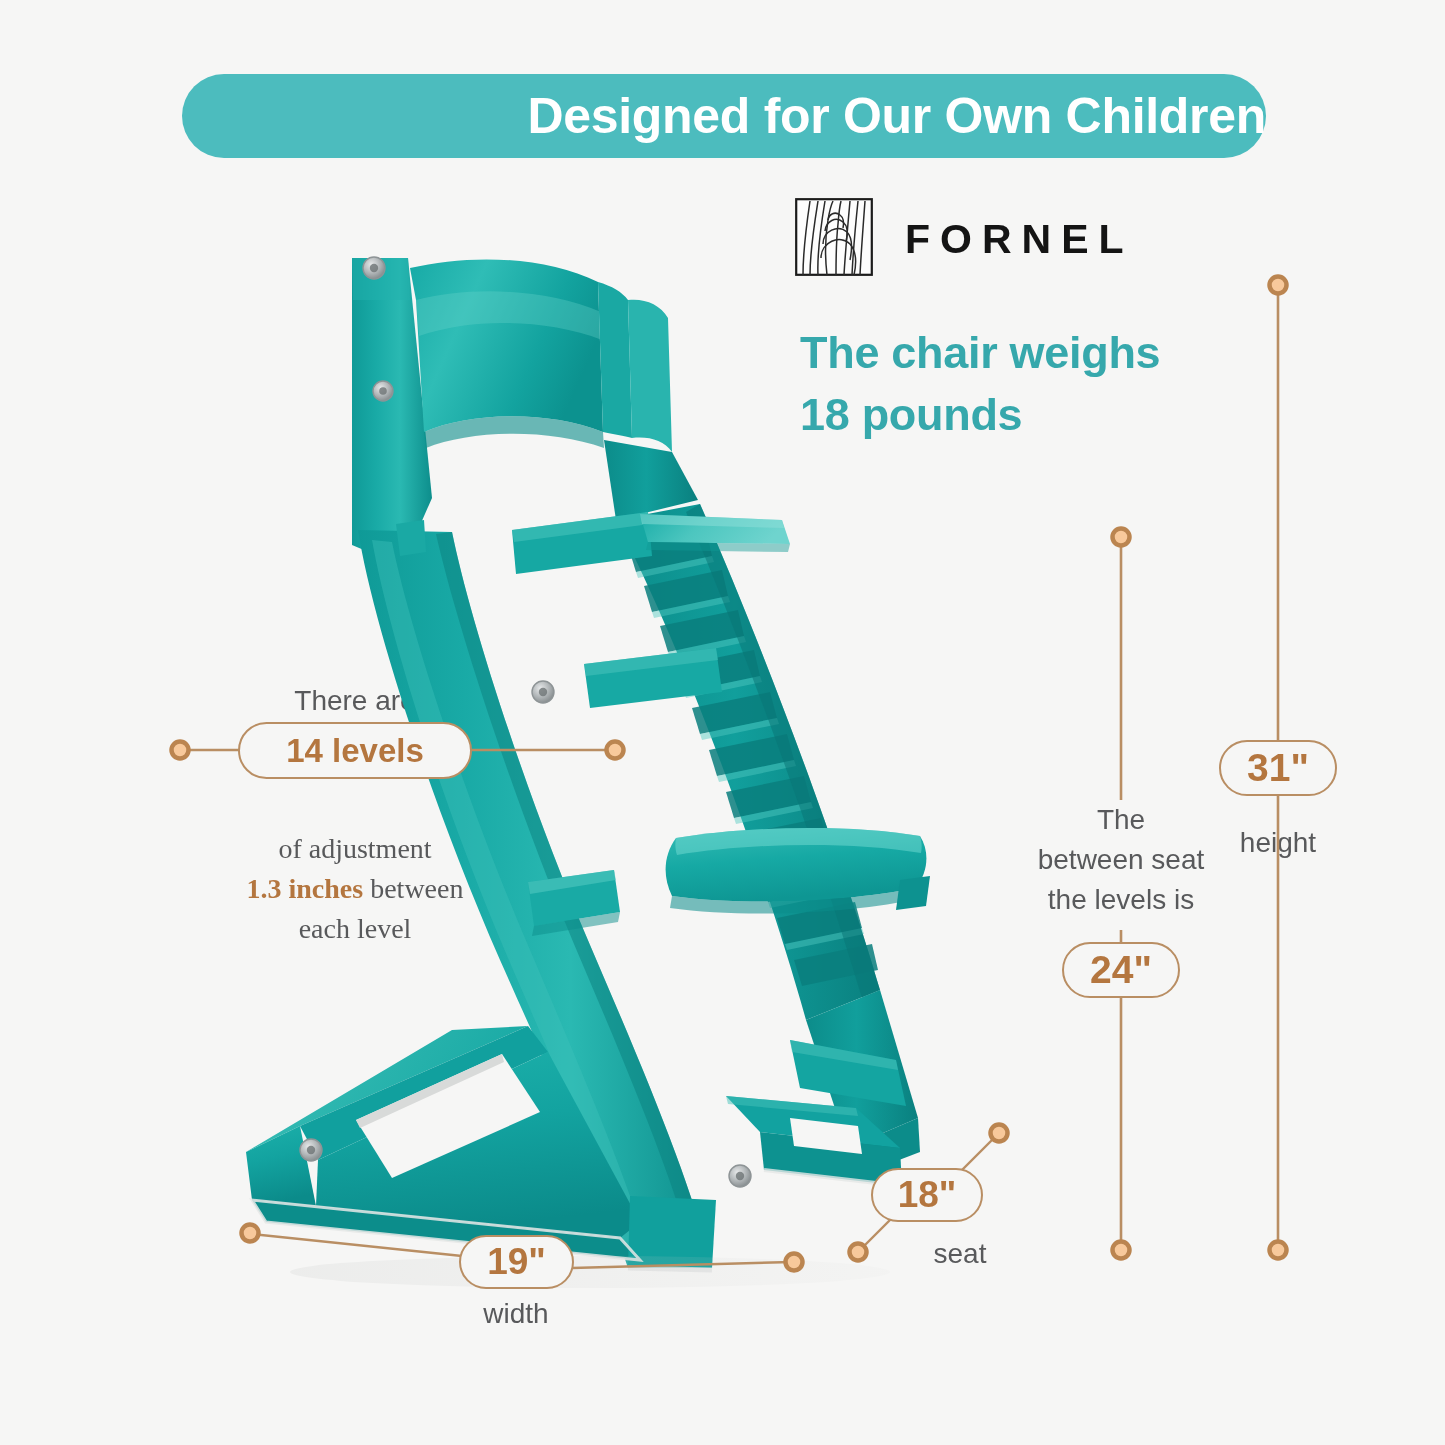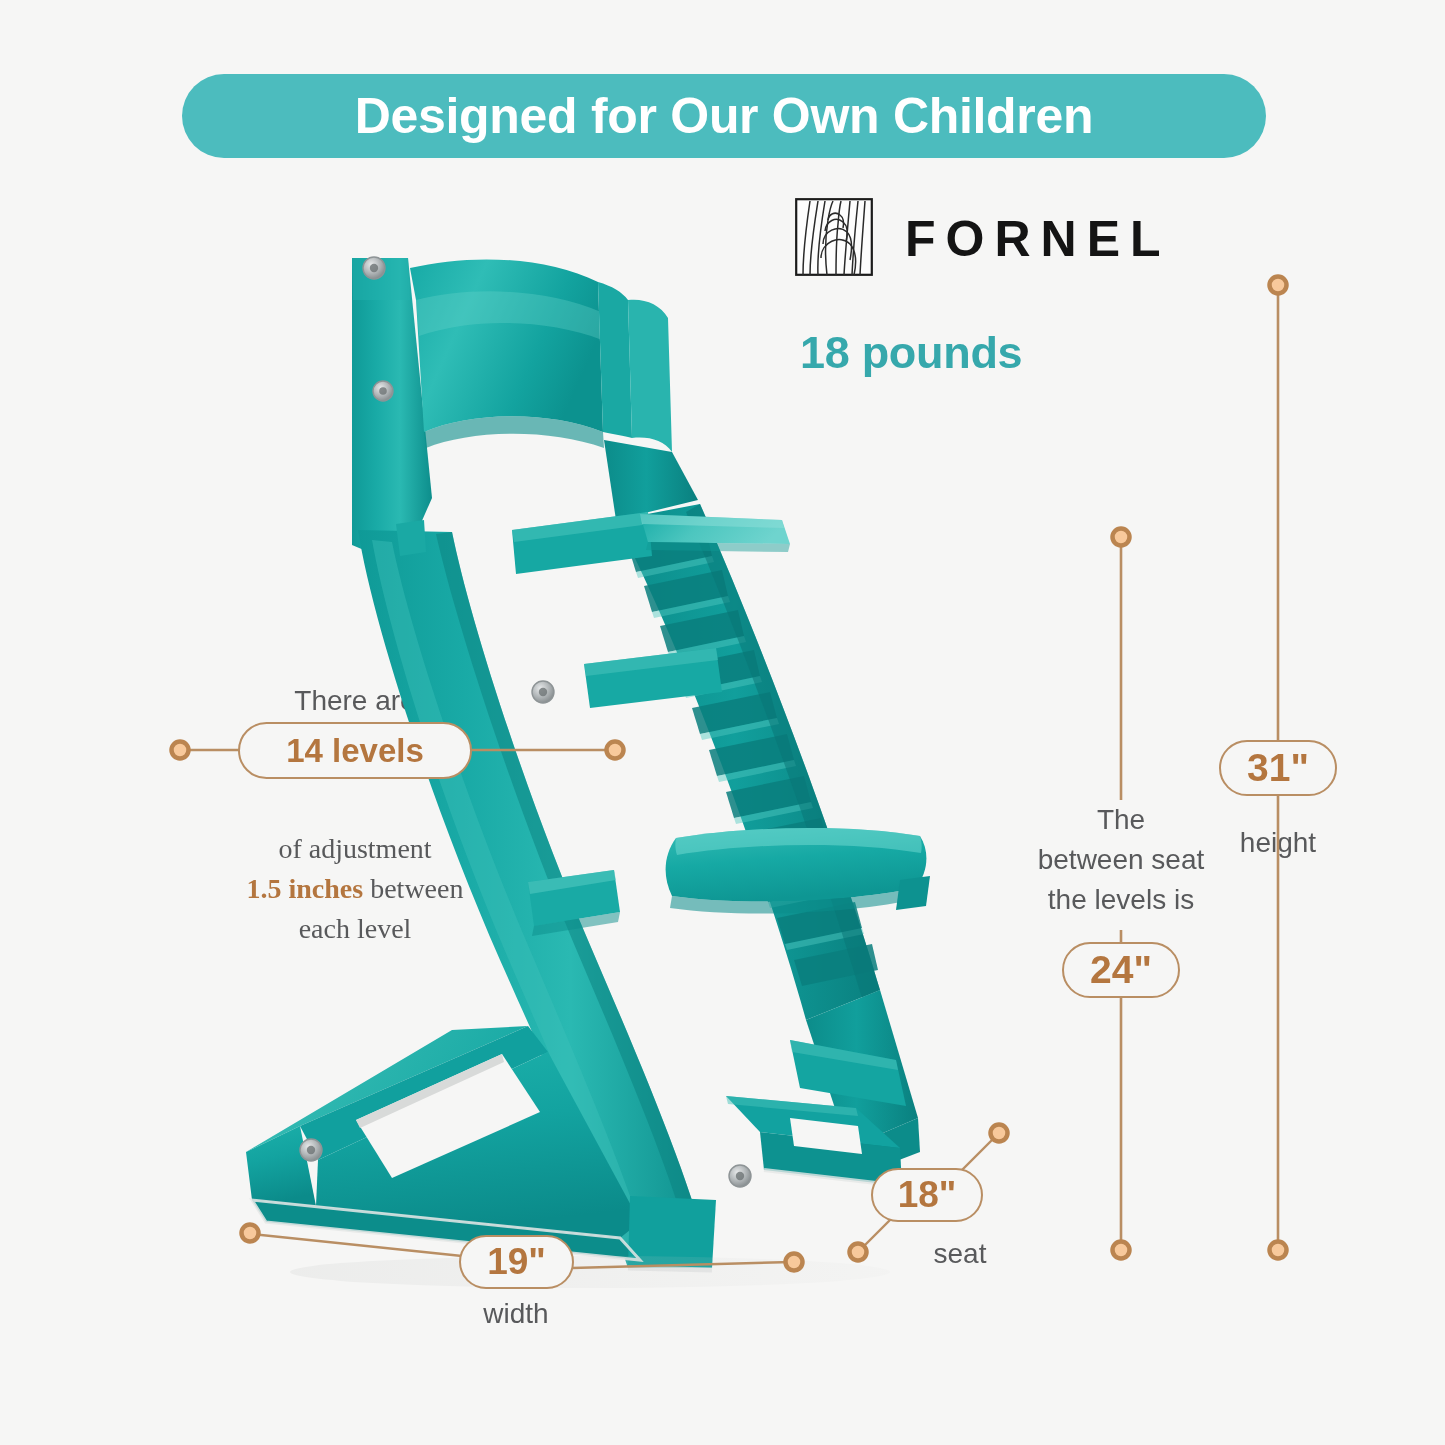--- a/index.html
+++ b/index.html
@@ -10,35 +10,35 @@
     overflow: hidden;
   }
   #stage { position: relative; width: 1445px; height: 1445px; background: #f6f6f5; }
 
   
   #header-banner {
     position: absolute; left: 182px; top: 74px;
     width: 1084px; height: 84px;
     background: #4cbcbe;
     border-radius: 42px;
-    display: flex; align-items: center; justify-content: center;
+    display: flex; align-items: center; justify-content: flex-end;
   }
   #header-title {
     color: #ffffff;
     font-size: 50px;
     font-weight: bold;
     letter-spacing: -0.3px;
     white-space: nowrap;
   }
 
   
   #brand { position: absolute; left: 795px; top: 198px; display: flex; align-items: center; gap: 32px; }
   #brand-mark { width: 78px; height: 78px; }
   #brand-name {
-    font-size: 50px; font-weight: bold; color: #141414;
+    font-size: 41px; font-weight: bold; color: #141414;
     letter-spacing: 10px; line-height: 1;
   }
 
   
   #weight-text {
     position: absolute; left: 800px; top: 322px;
     color: #36a8ac;
     font-size: 45px; font-weight: bold;
     line-height: 1.38;
     letter-spacing: -0.3px;
@@ -97,20 +97,21 @@
           <path d="M30 33 C31 23 41 18 48 24 C53 28 53 36 51 44"></path>
           <path d="M28 46 C28 33 43 26 52 34 C58 40 57 52 55 62"></path>
           <path d="M26 60 C26 44 45 36 55 46 C62 54 61 68 59 77"></path>
         </g>
       </svg>
     </span>
     <span id="brand-name">FORNEL</span>
   </div>
 
   <div id="weight-text">
+    <div>The chair weighs</div>
     <div>18 pounds</div>
   </div>
 
   <svg class="layer" id="chair-layer" viewBox="0 0 1445 1445">
     <defs>
       <linearGradient id="gBack" x1="0" y1="0" x2="1" y2="0.4">
         <stop offset="0" stop-color="#17aaa6"></stop>
         <stop offset="0.35" stop-color="#2fbdb6"></stop>
         <stop offset="0.75" stop-color="#13a39f"></stop>
         <stop offset="1" stop-color="#0c928f"></stop>
@@ -321,21 +322,21 @@
       <circle cx="794" cy="1262" r="8.5"></circle>
       <circle cx="858" cy="1252" r="8.5"></circle>
       <circle cx="999" cy="1133" r="8.5"></circle>
     </g>
   </svg>
 
   <div class="ann-text center" id="txt-levels-in" style="left:238px; top:681px; width:234px;">There are</div>
 
   <div class="ann-text center" id="txt-levels-detail" style="left:196px; top:829px; width:318px;font-family:Liberation Serif, serif;">
     <div>of adjustment</div>
-    <div><b>1.5 inches</b><span> between</span></div>
+    <div><b>1.3 inches</b><span> between</span></div>
     <div>each level</div>
   </div>
 
   <div class="ann-text center" id="txt-height-label" style="left:1208px; top:823px; width:140px;">height</div>
 
   <div class="ann-text center" id="txt-seat" style="left:1016px; top:800px; width:210px;">
     <div>The</div>
     <div>between seat</div>
     <div>the levels is</div>
   </div>

